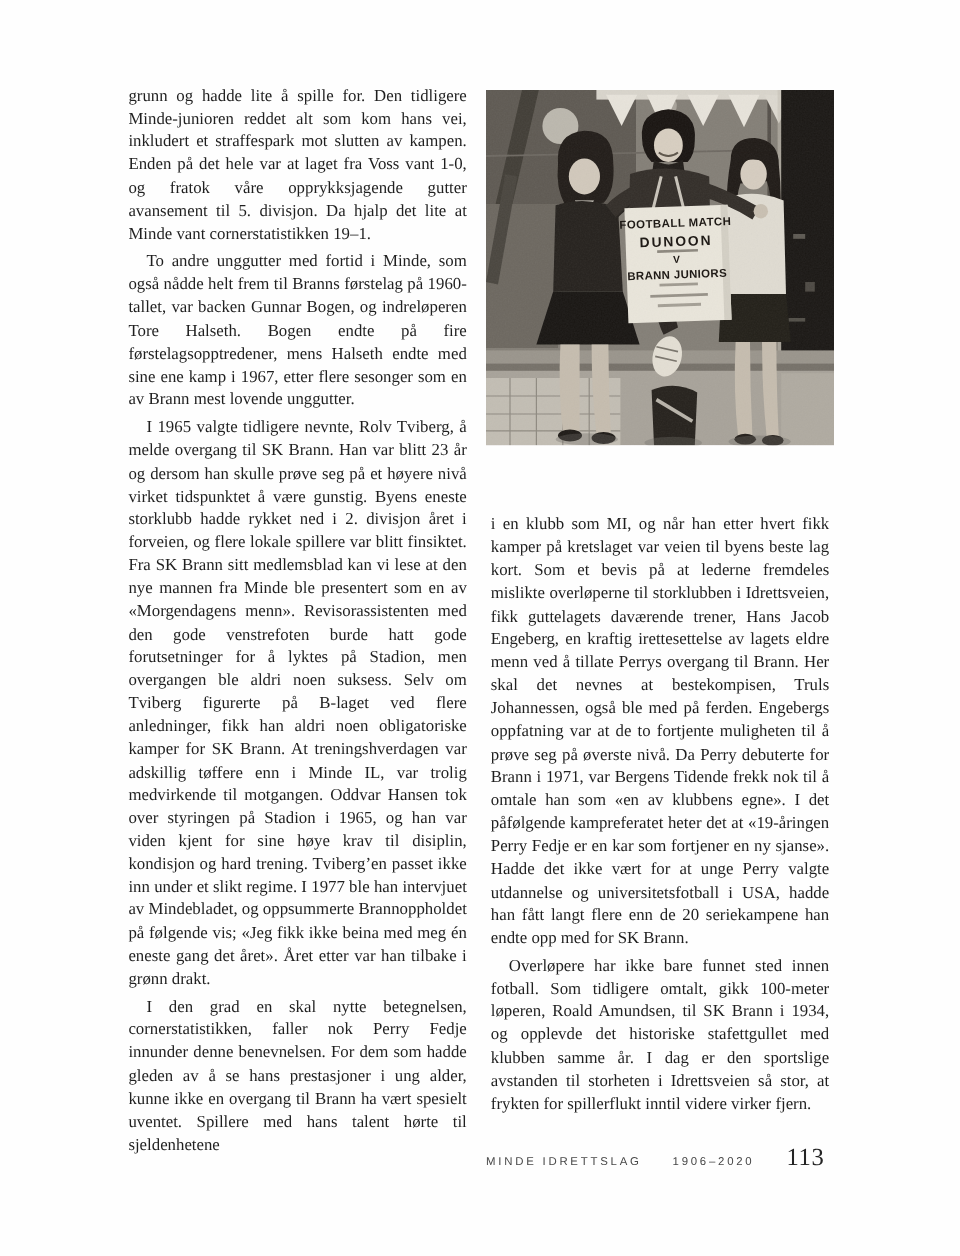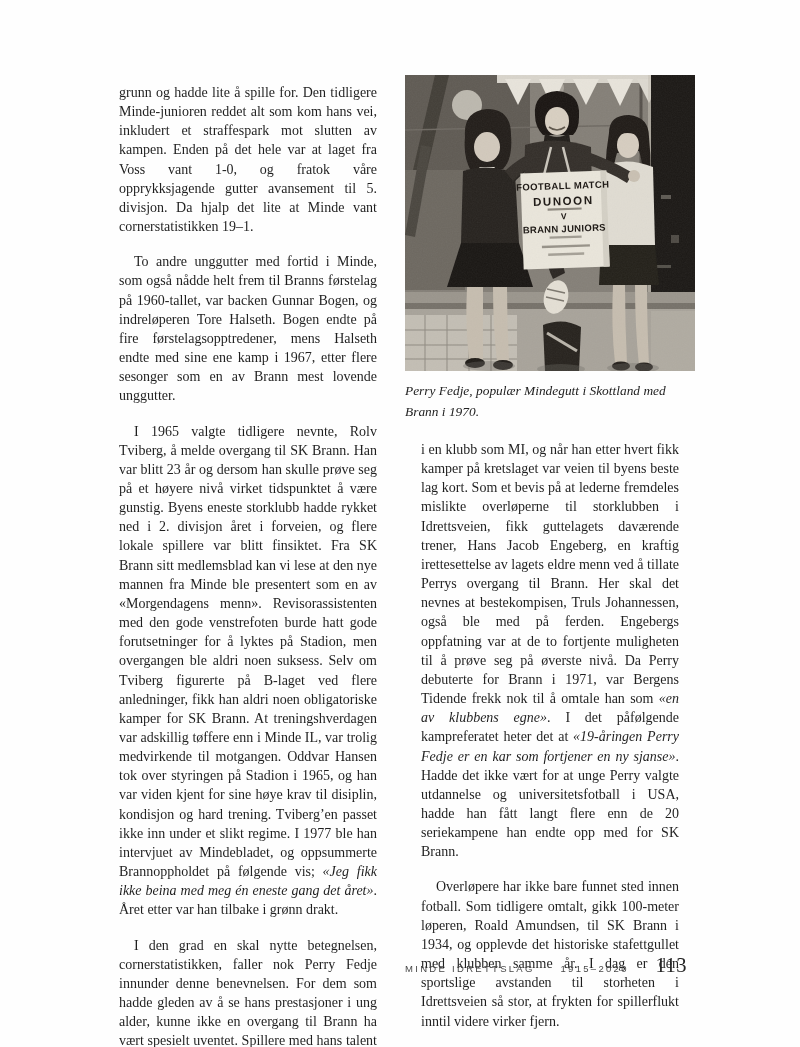--- a/index.html
+++ b/index.html
@@ -1,21 +1,21 @@
 <!DOCTYPE html>
 <html><head>
 <meta charset="utf-8">
 <style>
   html,body{margin:0;padding:0;}
   body{width:800px;height:1047px;background:#ffffff;overflow:hidden;}
   .page{position:relative;width:800px;height:1047px;background:#fefefe;font-family:"Liberation Serif",serif;}
   .col{position:absolute;width:290px;font-size:14px;line-height:19.15px;text-align:justify;color:#1f1f1f;}
-  .col p{margin:16px;padding:0;}
+  .col p{margin:4px;padding:0;}
   .col p.indent{text-indent:15px;}
-  .it{font-style:italic;}
+  .it{}
   .col-left{left:103px;top:67px;}
   .col-right{left:405px;top:424px;}
   .photo-wrap{position:absolute;left:405px;top:75px;width:290px;height:296px;}
   .photo-wrap svg{display:block;width:290px;height:296px;}
   .caption{position:absolute;left:405px;top:381px;width:290px;font-style:italic;font-size:13.4px;line-height:20.5px;color:#222222;}
   .footer{position:absolute;top:954px;left:405px;width:282px;display:flex;justify-content:space-between;align-items:baseline;}
   .footer-label,.footer-years{font-family:"Liberation Sans",sans-serif;font-size:9.5px;letter-spacing:2.3px;color:#474747;}
   .footer-years{margin-left:11px;}
   .page-num{margin-left:12px;font-size:20.5px;color:#242424;letter-spacing:0.5px;font-family:"Liberation Serif",serif;}
   .poster-text{font-family:"Liberation Sans",sans-serif;font-weight:bold;fill:#1a1511;}
@@ -139,26 +139,25 @@
         <rect x="142" y="178" width="36" height="2.4" fill="#a5a096"></rect>
       </g>
 
       <ellipse cx="84" cy="291" rx="26" ry="5" fill="#6e6963" opacity="0.35"></ellipse>
       <ellipse cx="228" cy="293" rx="26" ry="5" fill="#6e6963" opacity="0.35"></ellipse>
       <ellipse cx="156" cy="294" rx="24" ry="5" fill="#6e6963" opacity="0.35"></ellipse>
       <rect x="0" y="0" width="290" height="296" filter="url(#grain)" opacity="0.13"></rect>
     </svg>
   </div>
 
-  <div class="caption">Perry Fedje, populær Mindegutt i Skottland med Brann i 1970.</div>
 
   <div class="col col-right">
       <p><span>i en klubb som MI, og når han etter hvert fikk kamper på kretslaget var veien til byens beste lag kort. Som et bevis på at lederne fremdeles mislikte overløperne til storklubben i Idrettsveien, fikk guttelagets daværende trener, Hans Jacob Engeberg, en kraftig irettesettelse av lagets eldre menn ved å tillate Perrys overgang til Brann. Her skal det nevnes at bestekompisen, Truls Johannessen, også ble med på ferden. Engebergs oppfatning var at de to fortjente muligheten til å prøve seg på øverste nivå. Da Perry debuterte for Brann i 1971, var Bergens Tidende frekk nok til å omtale han som </span><span class="it">«en av klubbens egne»</span><span>. I det påfølgende kampreferatet heter det at </span><span class="it">«19-åringen Perry Fedje er en kar som fortjener en ny sjanse»</span><span>. Hadde det ikke vært for at unge Perry valgte utdannelse og universitetsfotball i USA, hadde han fått langt flere enn de 20 seriekampene han endte opp med for SK Brann.</span></p>
       <p class="indent"><span>Overløpere har ikke bare funnet sted innen fotball. Som tidligere omtalt, gikk 100-meter løperen, Roald Amundsen, til SK Brann i 1934, og opplevde det historiske stafettgullet med klubben samme år. I dag er den sportslige avstanden til storheten i Idrettsveien så stor, at frykten for spillerflukt inntil videre virker fjern.</span></p>
     </div>
 
   <div class="footer">
     <span class="footer-label">MINDE IDRETTSLAG</span>
-    <span class="footer-years">1915–2020</span>
+    <span class="footer-years">1906–2020</span>
     <span class="page-num">113</span>
   </div>
 
 </div>
 
 </body></html>

